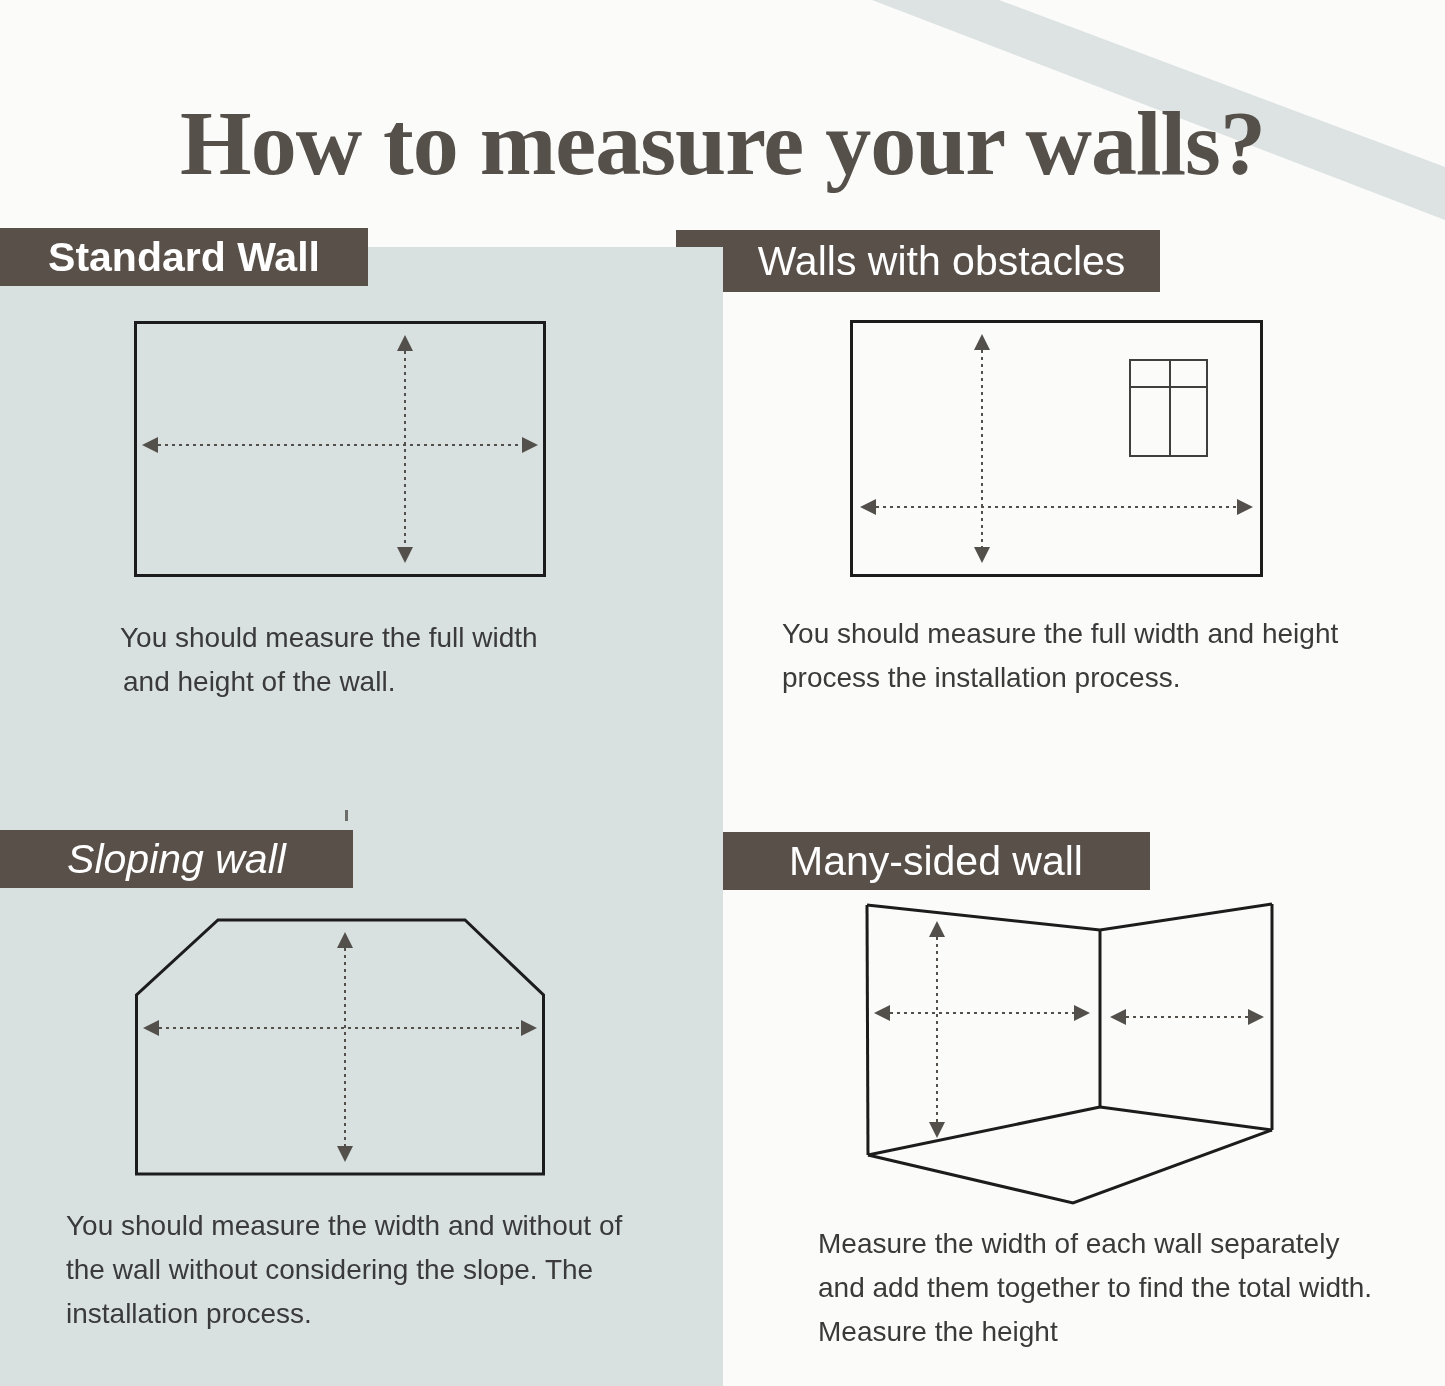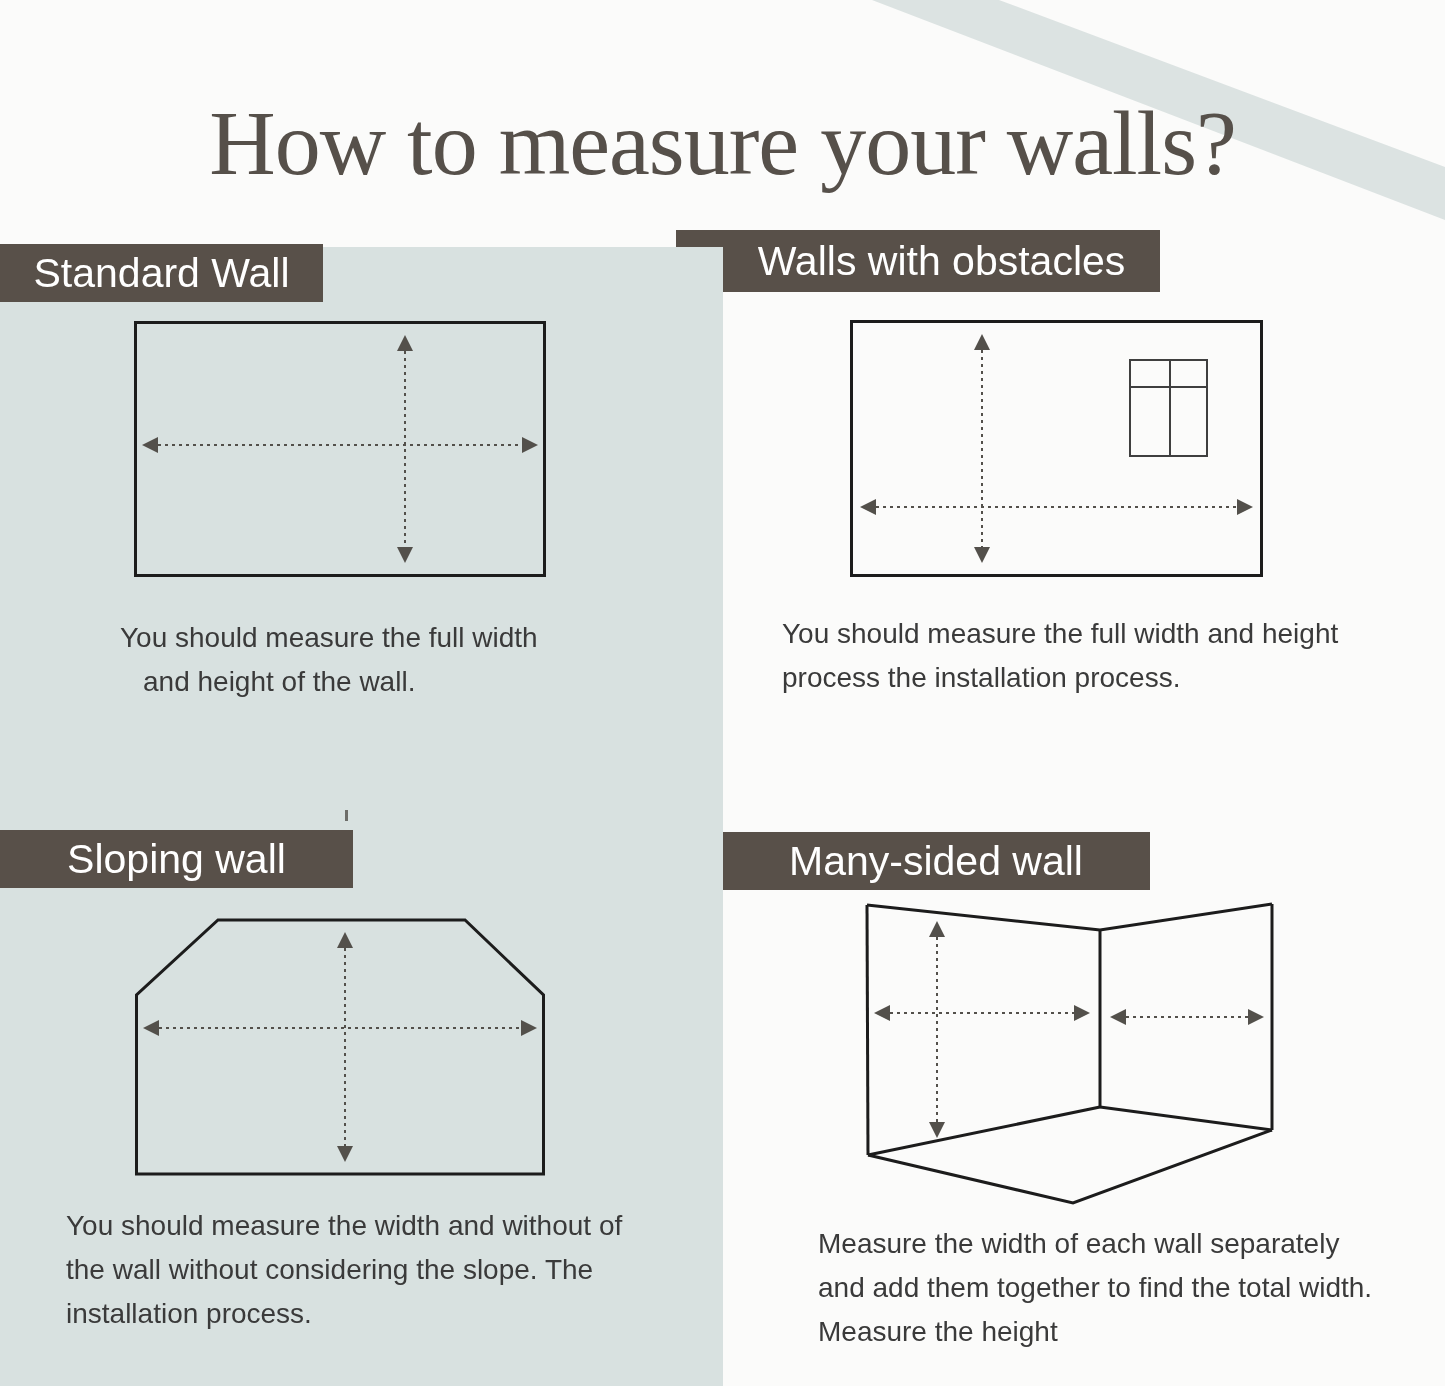--- a/index.html
+++ b/index.html
@@ -8,51 +8,51 @@
     background:var(--page-bg,#fbfbfa);
     font-family:"Liberation Sans", sans-serif;
   }
   svg{display:block;}
   .band-svg{position:absolute; left:0; top:0; z-index:0;}
   .band-poly{fill:var(--band,#dce3e2);}
   .title{
     position:absolute; left:0; top:28px; width:100%; z-index:1;
     text-align:center;
     font-family:"Liberation Serif", serif;
-    font-weight:400; font-size:92px; letter-spacing:-1px;
+    font-weight:700; font-size:92px; letter-spacing:-1px;
     color:var(--title-text,#56504a);
   }
   .panel{
     position:absolute; left:0; top:247px; width:723px; height:1139px;
     background:var(--panel,#d8e1e0); z-index:2;
   }
   .bar{
     position:absolute; color:var(--header-text,#fff);
     font-size:41px; font-weight:400; white-space:nowrap;
     background:var(--header-bar,#585049);
     display:flex; align-items:center; justify-content:center;
   }
-  .bar-standard {left:0;    top:244px; width:323px; height:58px; z-index:3;}
+  .bar-standard {left:0;    top:228px; width:368px; height:58px; z-index:3;font-weight:bold;}
   .bar-obstacles{left:676px; top:230px; width:484px; height:62px; z-index:1; padding-left:47px; width:437px;}
-  .bar-sloping  {left:0;    top:830px; width:353px; height:58px; z-index:3;}
+  .bar-sloping  {left:0;    top:830px; width:353px; height:58px; z-index:3;font-style:italic;}
   .bar-manysided{left:722px; top:832px; width:428px; height:58px; z-index:1;}
   .diagram{position:absolute; z-index:3;}
   .d-standard {left:134px; top:321px;}
   .d-obstacles{left:850px; top:320px;}
   .d-sloping  {left:135px; top:918px;}
   .d-manysided{left:860px; top:898px;}
   .wall{stroke:var(--wall-line,#1c1c1c); stroke-width:3; fill:none; stroke-linejoin:miter;}
   .win {stroke:var(--window-line,#3f3f3f); stroke-width:2; fill:none;}
   .dash{stroke:var(--arrow,#53504b); stroke-width:2; stroke-dasharray:3 4; fill:none;}
   .desc{
     position:absolute; z-index:3;
     font-size:28px; line-height:44px; color:var(--body-text,#3a3a3a);
   }
   .desc-standard {left:120px; top:616px; width:480px;}
-  .desc-standard div:nth-child(2){margin-left:23px;}
+  .desc-standard div:nth-child(2){margin-left:3px;}
   .desc-obstacles{left:782px; top:612px; width:660px;}
   .desc-sloping  {left:66px;  top:1204px; width:640px;}
   .desc-manysided{left:818px; top:1222px; width:620px;}
   .stray-tick{
     position:absolute; left:345px; top:810px; width:3px; height:11px;
     background:var(--arrow,#53504b); z-index:3; opacity:.8;
   }
 </style>
 </head>
 <body>

